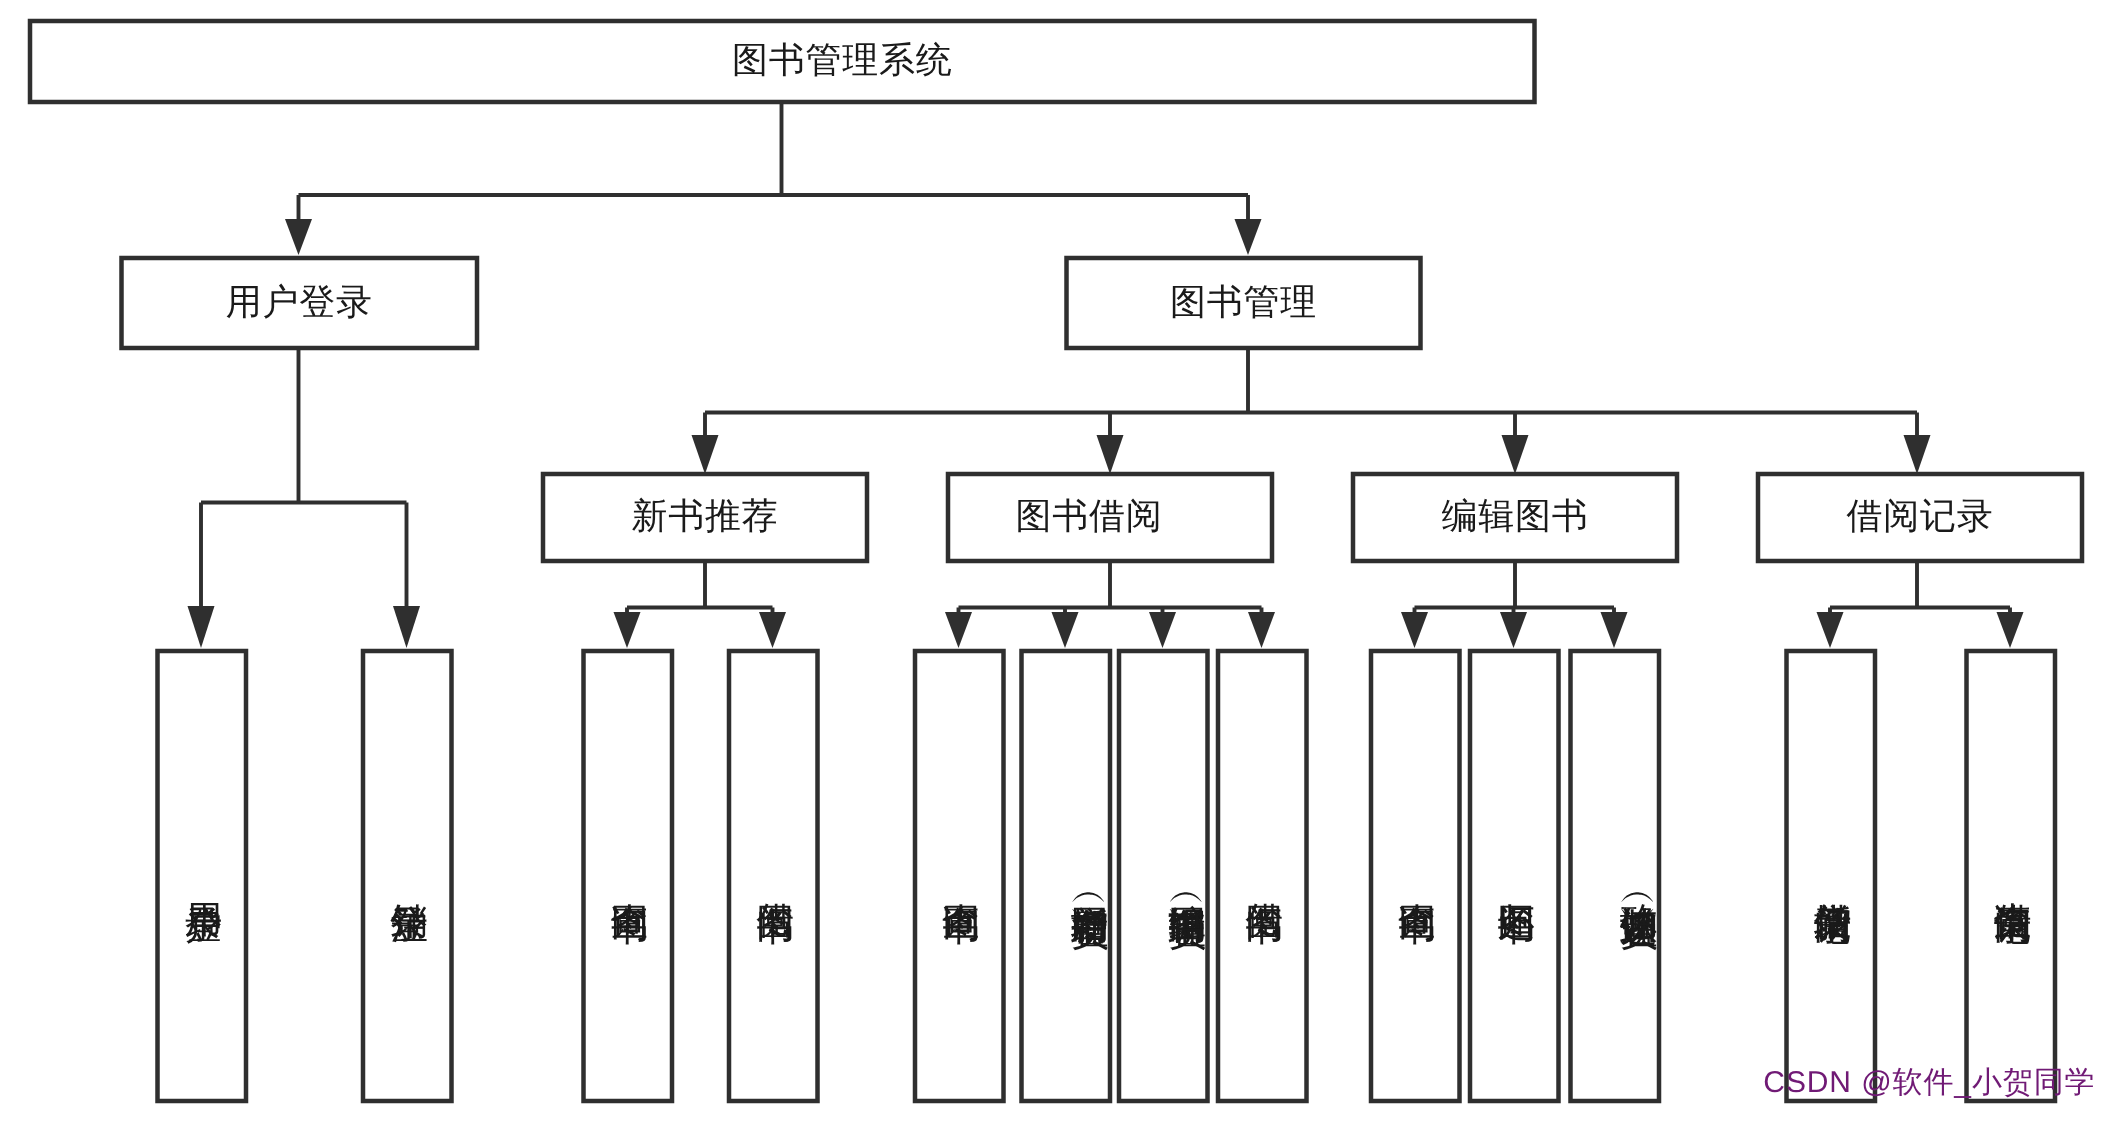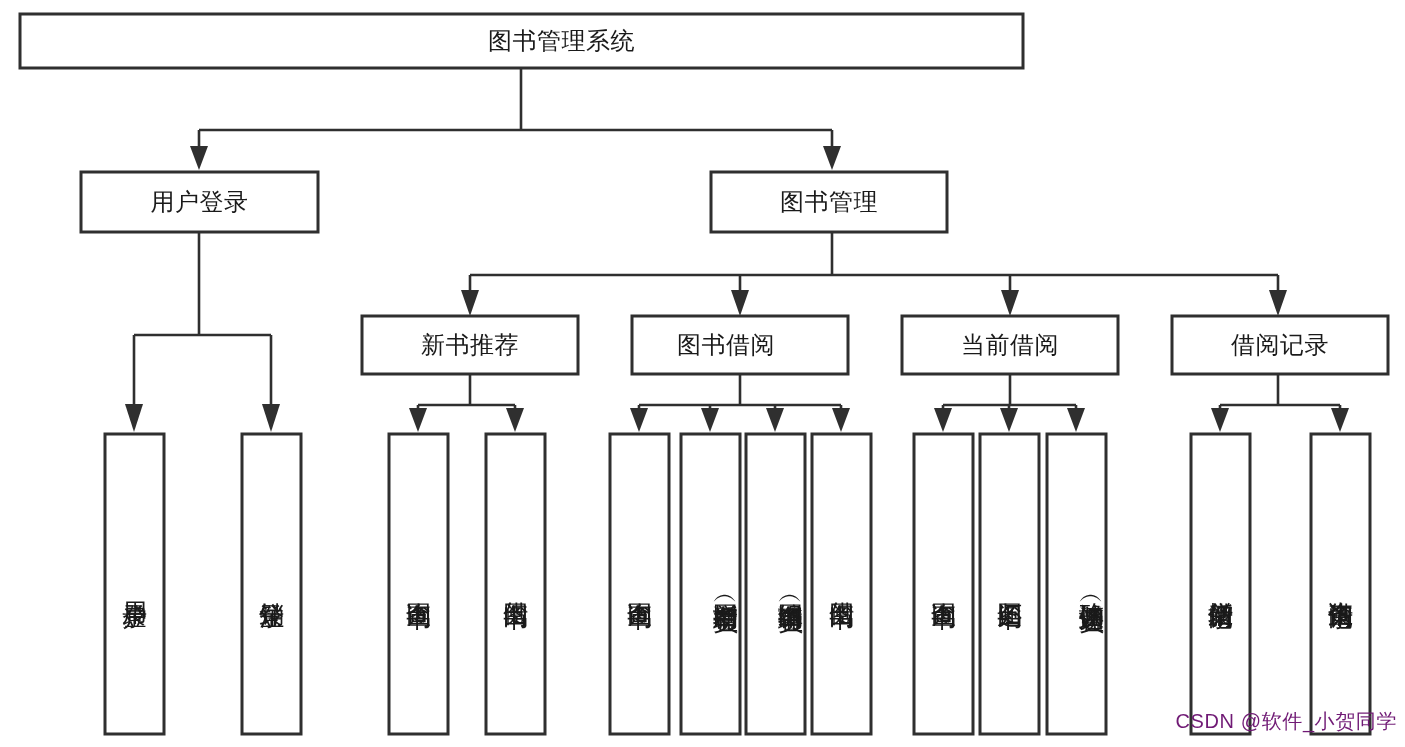--- a/index.html
+++ b/index.html
@@ -187,21 +187,21 @@
     <rect class="node-rect" x="1311" y="434" width="59" height="300"></rect>
   </svg>
 
   <div class="node-label horizontal" style="left:20px; top:14px; width:1003px; height:54px;margin-left:40px;">图书管理系统</div>
 
   <div class="node-label horizontal" style="left:81px; top:172px; width:237px; height:60px;">用户登录</div>
   <div class="node-label horizontal" style="left:711px; top:172px; width:236px; height:60px;border-radius:25px;">图书管理</div>
 
   <div class="node-label horizontal" style="left:362px; top:316px; width:216px; height:58px;text-align:right;">新书推荐</div>
   <div class="node-label horizontal" style="left:632px; top:316px; width:188px; height:58px;">图书借阅</div>
-  <div class="node-label horizontal" style="left:902px; top:316px; width:216px; height:58px;">当前借阅</div>
+  <div class="node-label horizontal" style="left:902px; top:316px; width:216px; height:58px;">编辑图书</div>
   <div class="node-label horizontal" style="left:1172px; top:316px; width:216px; height:58px;">借阅记录</div>
 
   <div class="node-label vertical v-center" style="left:105px; top:434px; width:59px; height:300px;">用户登录</div>
   <div class="node-label vertical v-center" style="left:242px; top:434px; width:59px; height:300px;">注销登录</div>
 
   <div class="node-label vertical v-center" style="left:389px; top:434px; width:59px; height:300px;">查询图书</div>
   <div class="node-label vertical v-center" style="left:486px; top:434px; width:59px; height:300px;">借阅图书</div>
 
   <div class="node-label vertical v-center" style="left:610px; top:434px; width:59px; height:300px;">查询图书</div>
   <div class="node-label vertical" style="left:681px; top:434px; width:59px; height:300px;">新增图书（管理员）</div>

